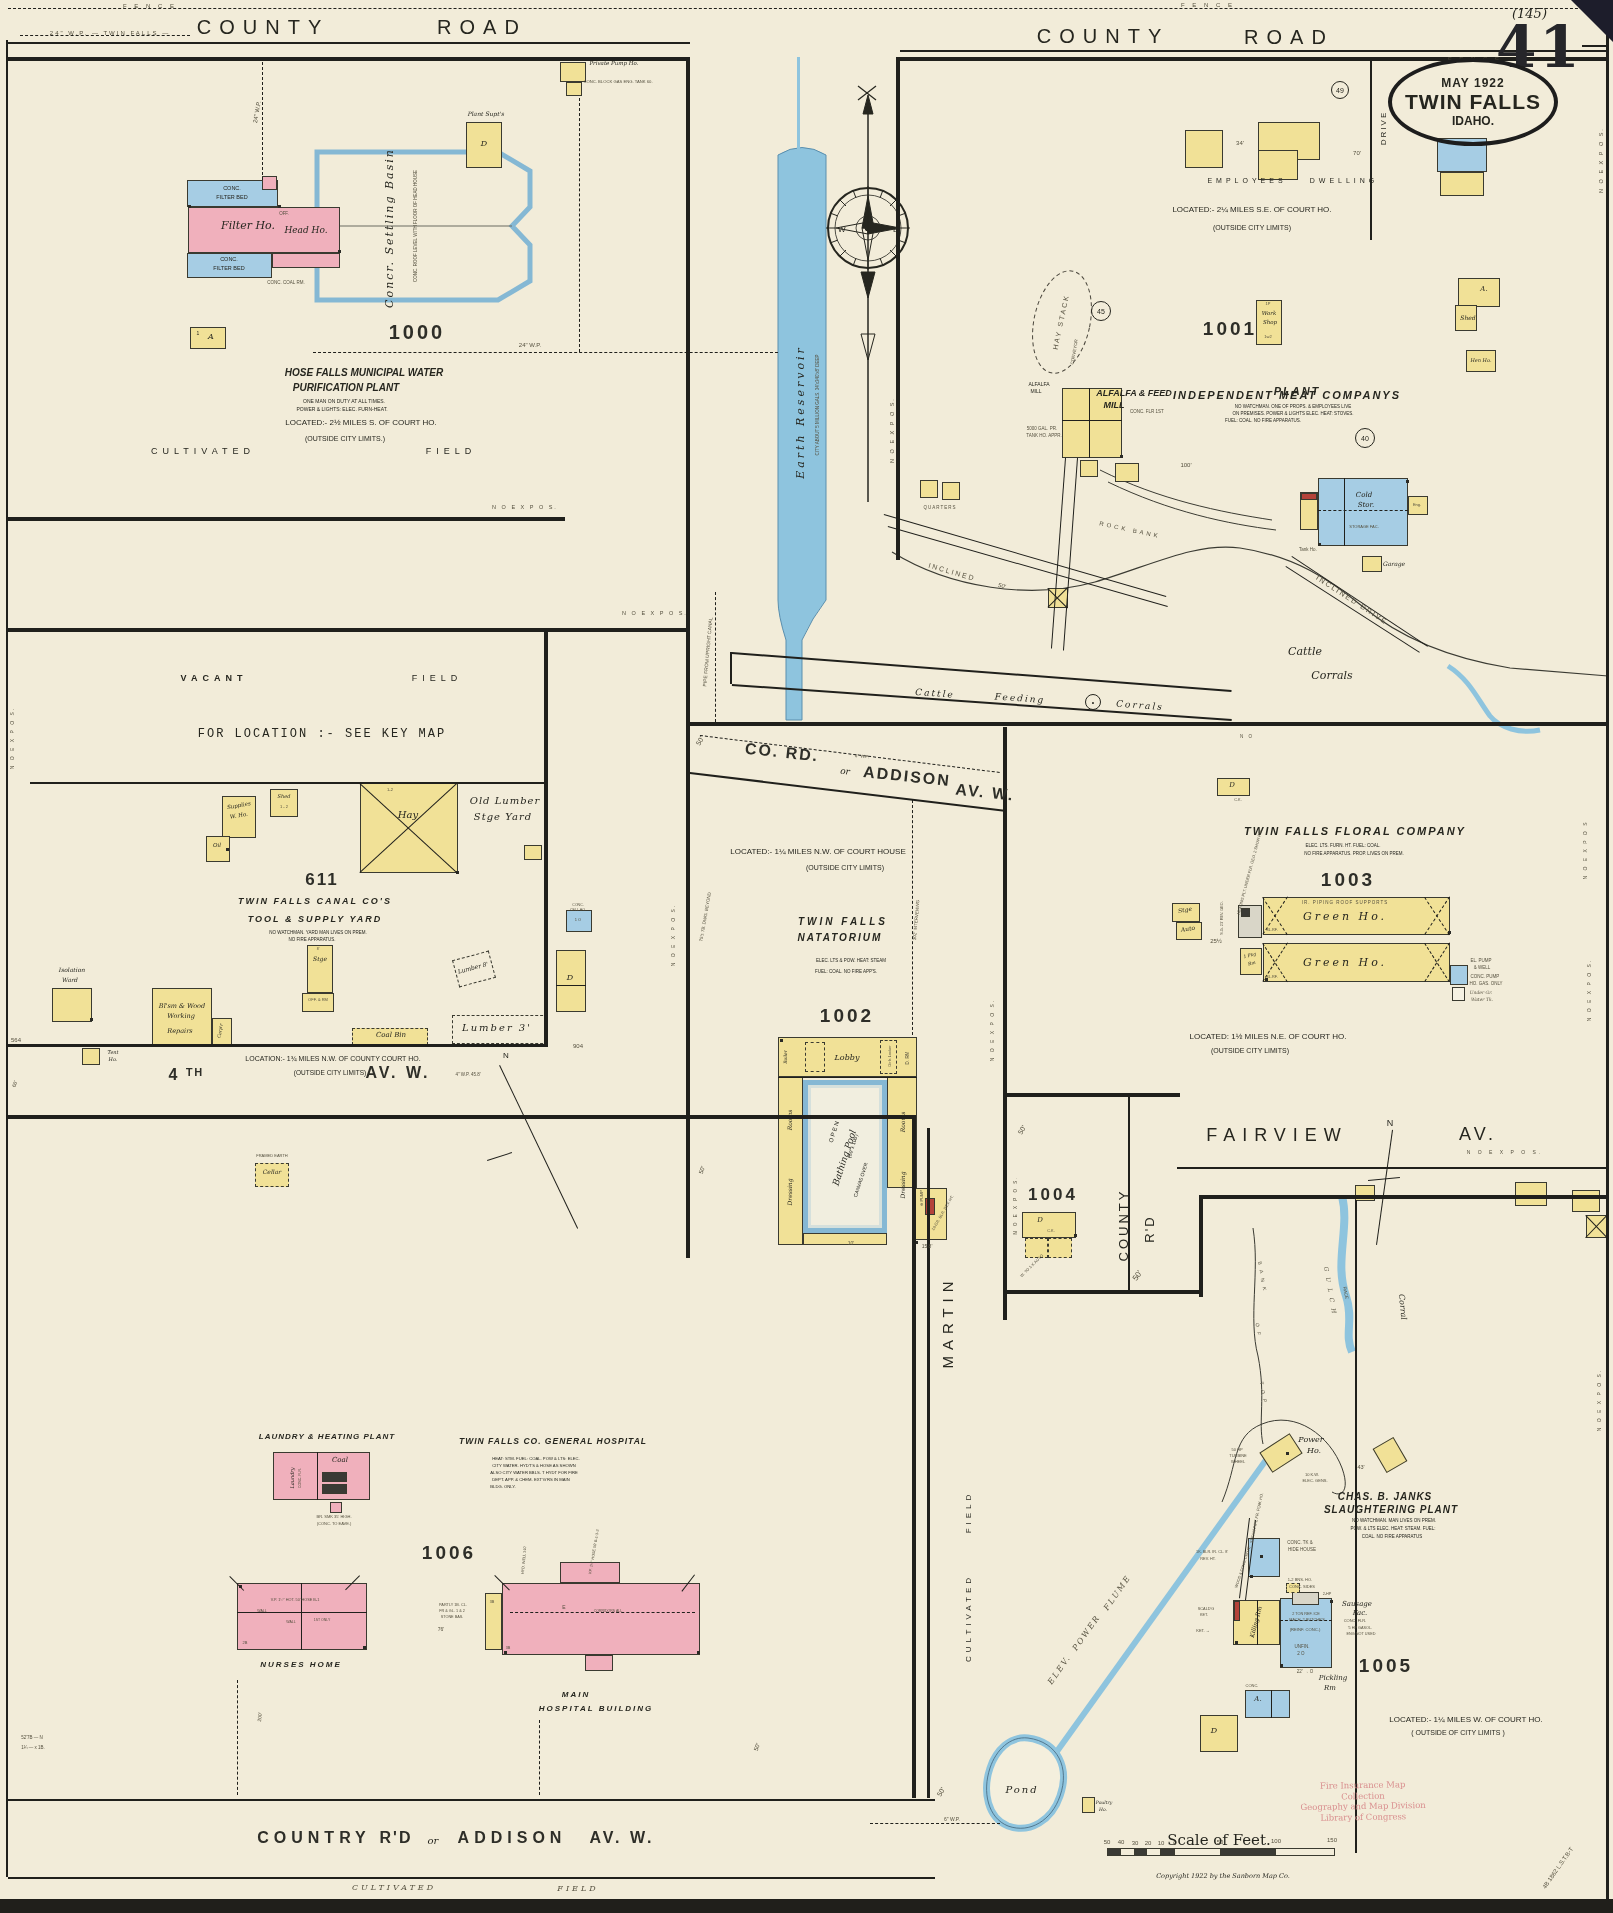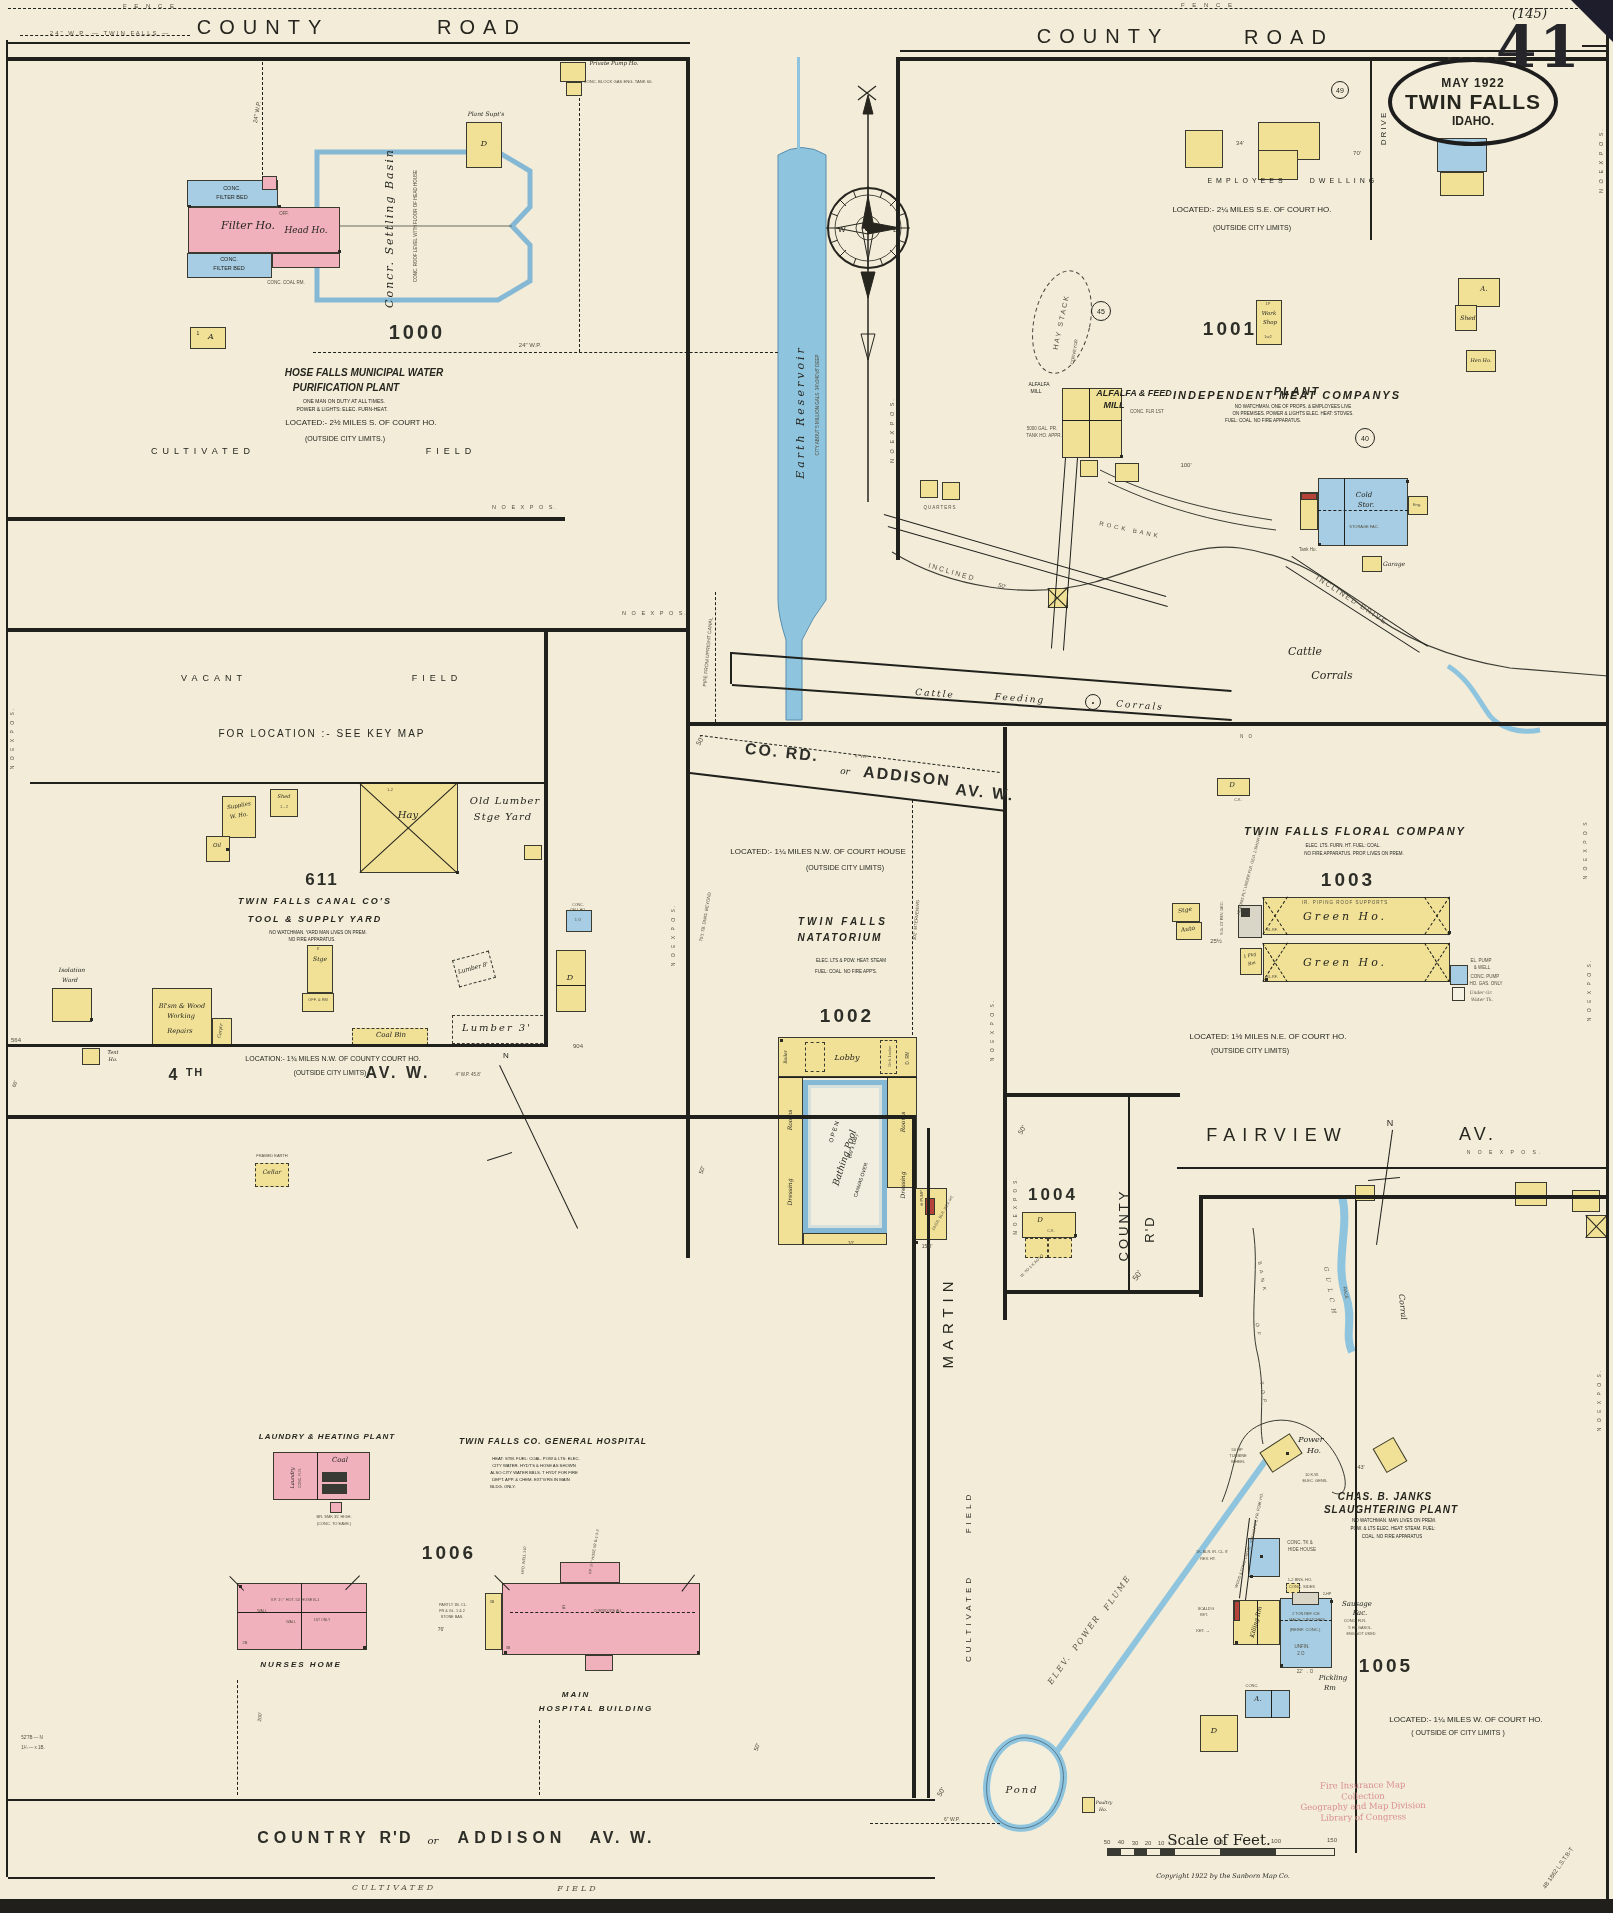--- a/index.html
+++ b/index.html
@@ -588,23 +588,23 @@
       <div class="lb g" style="left: 757px; top: 1747px; font-size: 6px; transform: translate(-50%, -50%) rotate(-70deg);">50'</div>
       <div class="lb g" style="left: 32px; top: 1738px; font-size: 4.5px; transform: translate(-50%, -50%);">52'7B — N</div>
       <div class="lb g" style="left: 33px; top: 1748px; font-size: 4.5px; transform: translate(-50%, -50%);">1¼ — x 1B.</div>
       <div class="lb b" style="left: 314px; top: 1838px; font-size: 16px; letter-spacing: 5px; transform: translate(-50%, -50%);">COUNTRY</div>
       <div class="lb b" style="left: 396px; top: 1838px; font-size: 16px; letter-spacing: 2px; transform: translate(-50%, -50%);">R'D</div>
       <div class="lb h" style="left: 433px; top: 1841px; font-size: 10px; transform: translate(-50%, -50%);">or</div>
       <div class="lb b" style="left: 512px; top: 1838px; font-size: 16px; letter-spacing: 5px; transform: translate(-50%, -50%);">ADDISON</div>
       <div class="lb b" style="left: 622px; top: 1838px; font-size: 16px; letter-spacing: 3px; transform: translate(-50%, -50%);">AV. W.</div>
       <div class="lb h g" style="left: 394px; top: 1888px; font-size: 8px; letter-spacing: 3px; transform: translate(-50%, -50%);">CULTIVATED</div>
       <div class="lb h g" style="left: 578px; top: 1889px; font-size: 8px; letter-spacing: 3px; transform: translate(-50%, -50%);">FIELD</div>
-      <div class="lb" style="left: 214px; top: 679px; font-size: 9px; letter-spacing: 5px; transform: translate(-50%, -50%);">VACANT</div>
+      <div class="lb" style="left: 214px; top: 679px; font-size: 9px; letter-spacing: 5px; transform: translate(-50%, -50%); font-weight: bold;">VACANT</div>
       <div class="lb" style="left: 437px; top: 679px; font-size: 9px; letter-spacing: 5px; transform: translate(-50%, -50%);">FIELD</div>
-      <div class="lb" style="left: 322px; top: 734px; font-size: 10px; letter-spacing: 2px; transform: translate(-50%, -50%);">FOR LOCATION :- SEE KEY MAP</div>
+      <div class="lb" style="left: 322px; top: 734px; font-size: 12px; letter-spacing: 2px; transform: translate(-50%, -50%); font-family: Liberation Mono, monospace;">FOR LOCATION :- SEE KEY MAP</div>
       <div class="lb h" style="left: 239px; top: 806px; font-size: 5.5px; transform: translate(-50%, -50%) rotate(-10deg);">Supplies</div>
       <div class="lb h" style="left: 239px; top: 816px; font-size: 5.5px; transform: translate(-50%, -50%) rotate(-10deg);">W. Ho.</div>
       <div class="lb h" style="left: 217px; top: 846px; font-size: 5.5px; transform: translate(-50%, -50%);">Oil</div>
       <div class="lb h" style="left: 284px; top: 797px; font-size: 5px; transform: translate(-50%, -50%);">Shed</div>
       <div class="lb g" style="left: 284px; top: 807px; font-size: 4px; transform: translate(-50%, -50%);">1 - 2</div>
       <div class="lb h" style="left: 408px; top: 815px; font-size: 10px; transform: translate(-50%, -50%);">Hay</div>
       <div class="lb g" style="left: 390px; top: 790px; font-size: 4px; transform: translate(-50%, -50%);">1-2</div>
       <div class="lb h" style="left: 505px; top: 801px; font-size: 10px; letter-spacing: 1px; transform: translate(-50%, -50%);">Old  Lumber</div>
       <div class="lb h" style="left: 503px; top: 817px; font-size: 10px; letter-spacing: 1px; transform: translate(-50%, -50%);">Stge  Yard</div>
       <div class="lb b" style="left: 322px; top: 880px; font-size: 17px; letter-spacing: 2px; transform: translate(-50%, -50%);">611</div>

